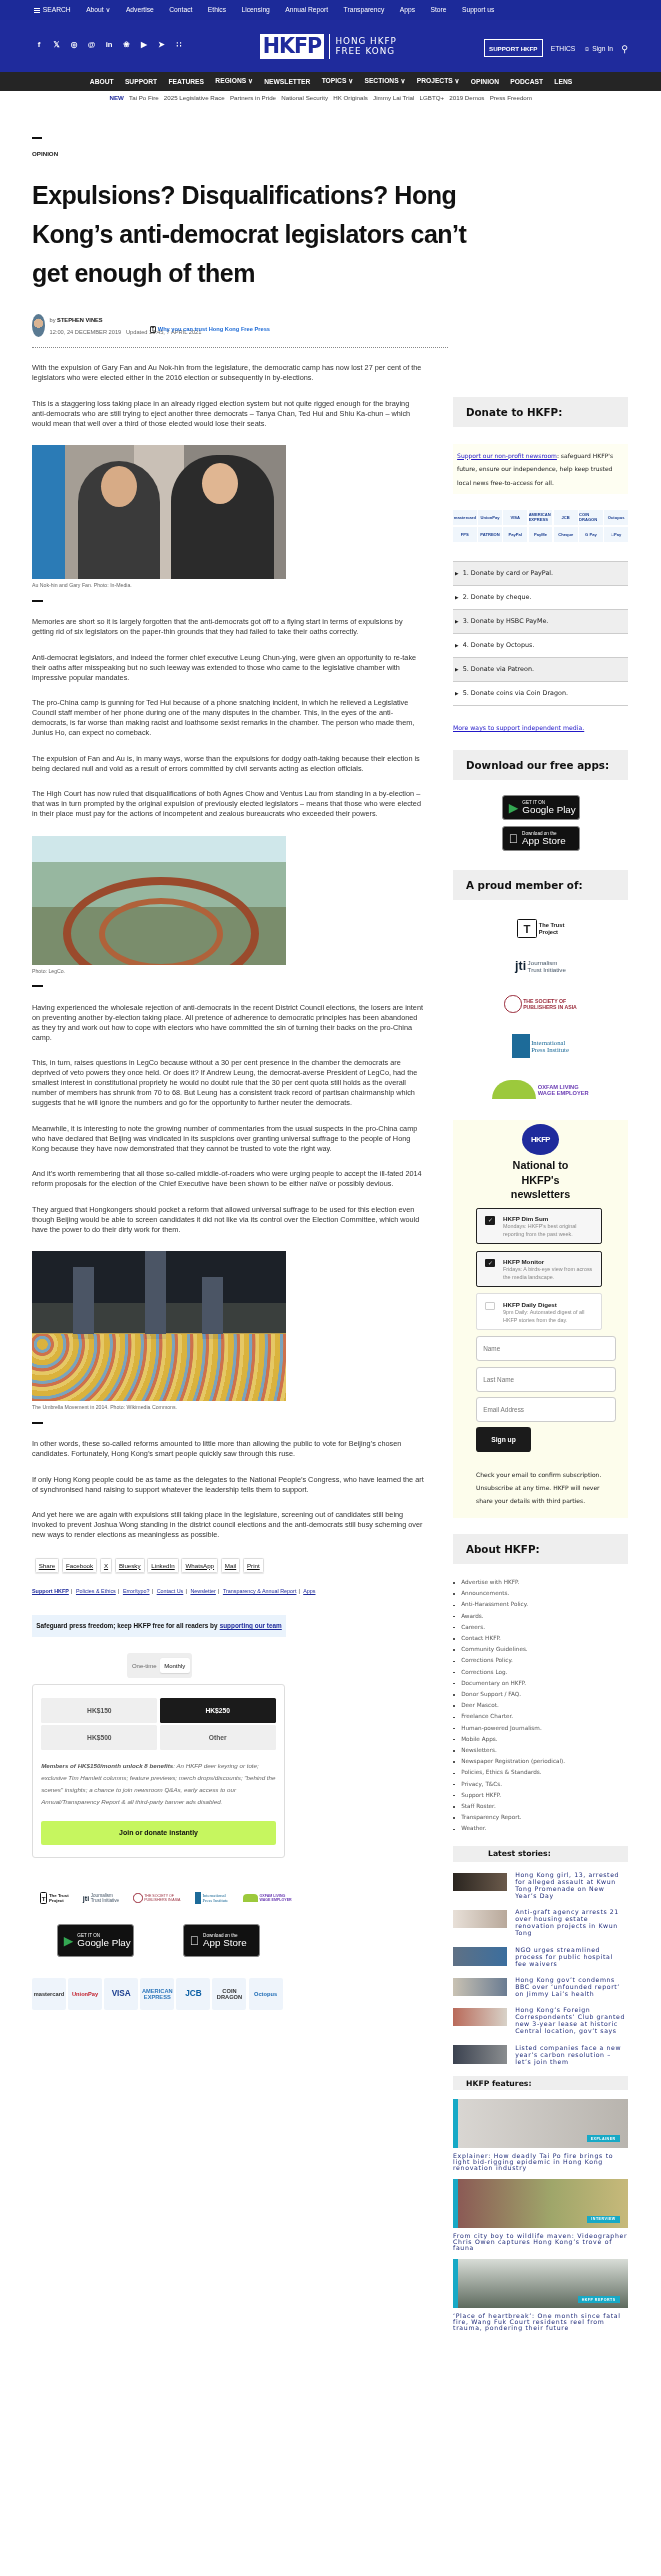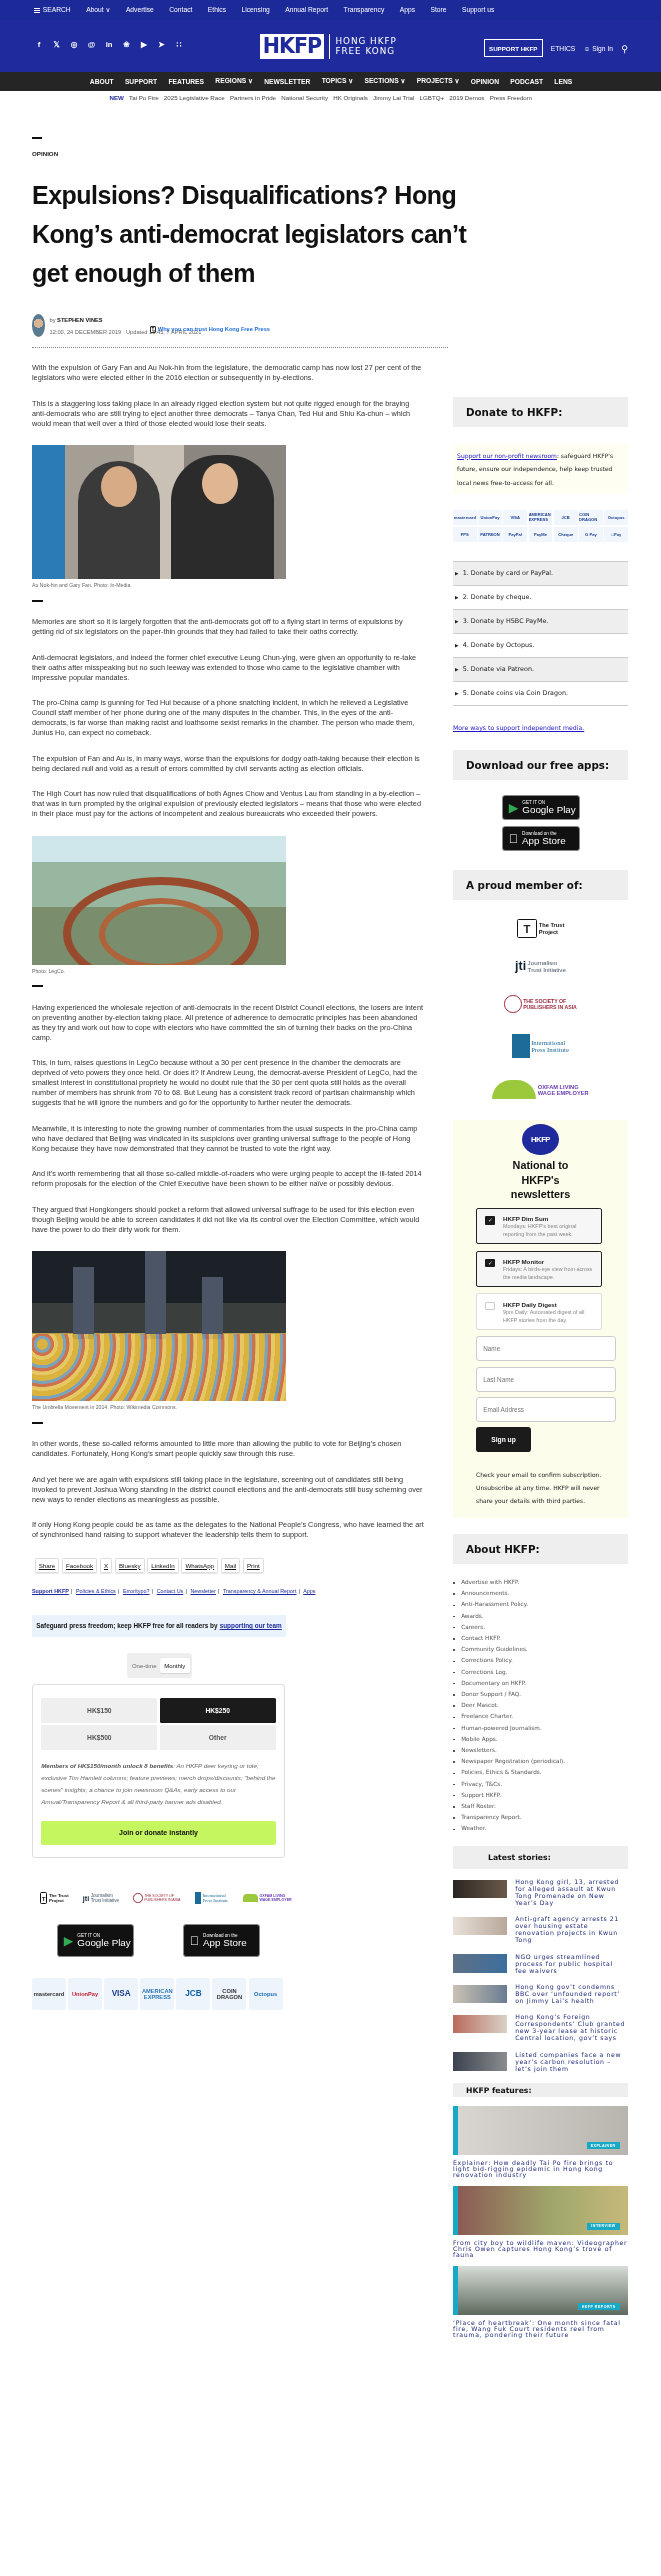--- a/index.html
+++ b/index.html
@@ -255,22 +255,22 @@
     <div class="img img-umb">
       <div class="tw" style="left:41px;height:72px;"></div>
       <div class="tw" style="left:113px;height:93px;"></div>
       <div class="tw" style="left:170px;height:62px;"></div>
       <div class="crowd"></div>
     </div>
     <div class="caption">The Umbrella Movement in 2014. Photo: Wikimedia Commons.</div>
     <div class="section-dash"></div>
 
     <p class="para">In other words, these so-called reforms amounted to little more than allowing the public to vote for Beijing’s chosen candidates. Fortunately, Hong Kong’s smart people quickly saw through this ruse.</p>
+    <p class="para">If only Hong Kong people could be as tame as the delegates to the National People’s Congress, who have learned the art of synchronised hand raising to support whatever the leadership tells them to support.</p>
     <p class="para">And yet here we are again with expulsions still taking place in the legislature, screening out of candidates still being invoked to prevent Joshua Wong standing in the district council elections and the anti-democrats still busy scheming over new ways to render elections as meaningless as possible.</p>
-    <p class="para">If only Hong Kong people could be as tame as the delegates to the National People’s Congress, who have learned the art of synchronised hand raising to support whatever the leadership tells them to support.</p>
   </div>
 
   <div class="share-row">
     <span>Share</span>
     <span>Facebook</span>
     <span>X</span>
     <span>Bluesky</span>
     <span>LinkedIn</span>
     <span>WhatsApp</span>
     <span>Mail</span>
@@ -463,21 +463,21 @@
     <li>Newsletters.</li>
     <li>Newspaper Registration (periodical).</li>
     <li>Policies, Ethics &amp; Standards.</li>
     <li>Privacy, T&amp;Cs.</li>
     <li>Support HKFP.</li>
     <li>Staff Roster.</li>
     <li>Transparency Report.</li>
     <li>Weather.</li>
   </ul>
 
-  <div class="side-head" style="margin-top:11.3px;height:23px;font-size:7.7px;padding-left:35px;">Latest stories:</div>
+  <div class="side-head" style="margin-top:11.3px;height:16px;font-size:7.7px;padding-left:35px;">Latest stories:</div>
   <div>
     <div class="story">
         <div class="thumb" style="background:linear-gradient(90deg,#2a2520,#6b5a4b);"></div>
         <div class="st">Hong Kong girl, 13, arrested for alleged assault at Kwun Tong Promenade on New Year’s Day</div>
       </div>
     <div class="story">
         <div class="thumb" style="background:linear-gradient(90deg,#e8e0d8,#b8a89a);"></div>
         <div class="st">Anti-graft agency arrests 21 over housing estate renovation projects in Kwun Tong</div>
       </div>
     <div class="story">

